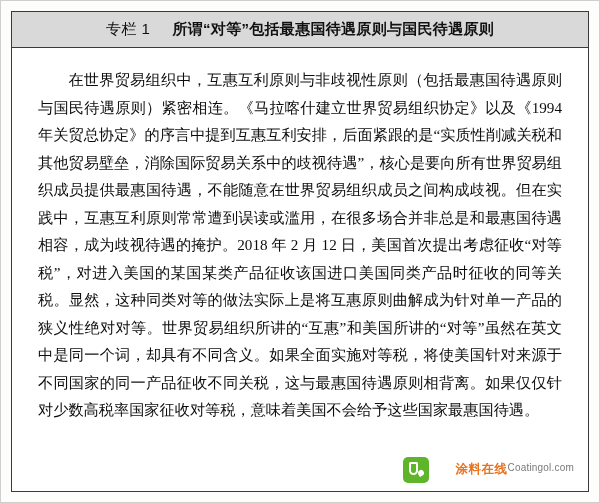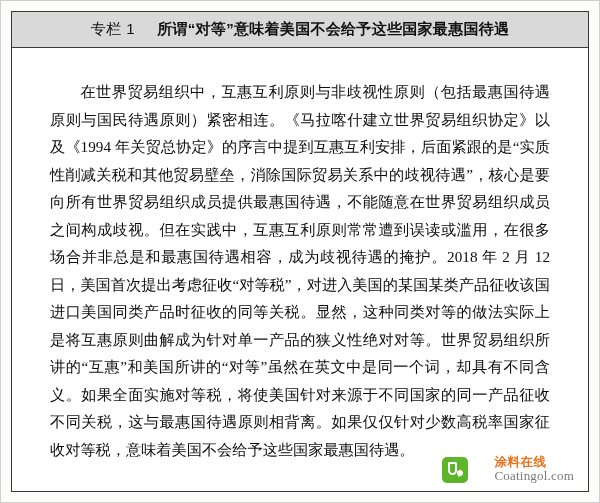--- a/index.html
+++ b/index.html
@@ -72,21 +72,21 @@
     box-sizing: border-box;
   }
   .body-text {
     font-family: "Liberation Serif", "DejaVu Serif", serif;
     font-size: 15.2px;
     line-height: 27.5px;
     color: #0d0d0d;
     text-align: justify;
     text-justify: inter-ideograph;
     text-indent: 2em;
-    margin: 12px;
+    margin: 0;
     word-break: break-all;
   }
   
   .watermark {
     position: absolute;
     right: 14px;
     bottom: 8px;
     display: flex;
     align-items: center;
     gap: 6px;
@@ -116,48 +116,48 @@
     left: 15px;
     top: 13px;
     width: 6px;
     height: 6px;
     background: #ffffff;
     border-radius: 50% 50% 50% 0;
     transform: rotate(-30deg);
   }
   .wm-text {
     display: flex;
-    flex-direction: column;
+    flex-direction: row;
     line-height: 1.05;
     margin-left: 20px;
   }
   .wm-cn {
     font-family: "Liberation Sans", "DejaVu Sans", sans-serif;
     font-size: 12.5px;
     color: #e8731f;
     font-weight: bold;
     letter-spacing: 0.5px;
   }
   .wm-en {
-    font-family: Liberation Serif, serif;
-    font-size: 13px;
+    font-family: Liberation Sans, sans-serif;
+    font-size: 10px;
     color: #7a7a7a;
     letter-spacing: 0.2px;
   }
 </style>
 </head>
 <body>
 
 <div class="page">
   <div class="box">
 
     <div class="box-header">
       <div class="header-inner">
         <span class="box-label">专栏 1</span>
-        <span class="box-title">所谓“对等”意味着美国不会给予这些国家最惠国待遇</span>
+        <span class="box-title">所谓“对等”包括最惠国待遇原则与国民待遇原则</span>
       </div>
     </div>
 
     <div class="box-body">
       <p class="body-text">在世界贸易组织中，互惠互利原则与非歧视性原则（包括最惠国待遇原则与国民待遇原则）紧密相连。《马拉喀什建立世界贸易组织协定》以及《1994 年关贸总协定》的序言中提到互惠互利安排，后面紧跟的是“实质性削减关税和其他贸易壁垒，消除国际贸易关系中的歧视待遇”，核心是要向所有世界贸易组织成员提供最惠国待遇，不能随意在世界贸易组织成员之间构成歧视。但在实践中，互惠互利原则常常遭到误读或滥用，在很多场合并非总是和最惠国待遇相容，成为歧视待遇的掩护。2018 年 2 月 12 日，美国首次提出考虑征收“对等税”，对进入美国的某国某类产品征收该国进口美国同类产品时征收的同等关税。显然，这种同类对等的做法实际上是将互惠原则曲解成为针对单一产品的狭义性绝对对等。世界贸易组织所讲的“互惠”和美国所讲的“对等”虽然在英文中是同一个词，却具有不同含义。如果全面实施对等税，将使美国针对来源于不同国家的同一产品征收不同关税，这与最惠国待遇原则相背离。如果仅仅针对少数高税率国家征收对等税，意味着美国不会给予这些国家最惠国待遇。</p>
 
       <div class="watermark">
         <span class="wm-mark"></span>
         <span class="wm-text">
           <span class="wm-cn">涂料在线</span>

